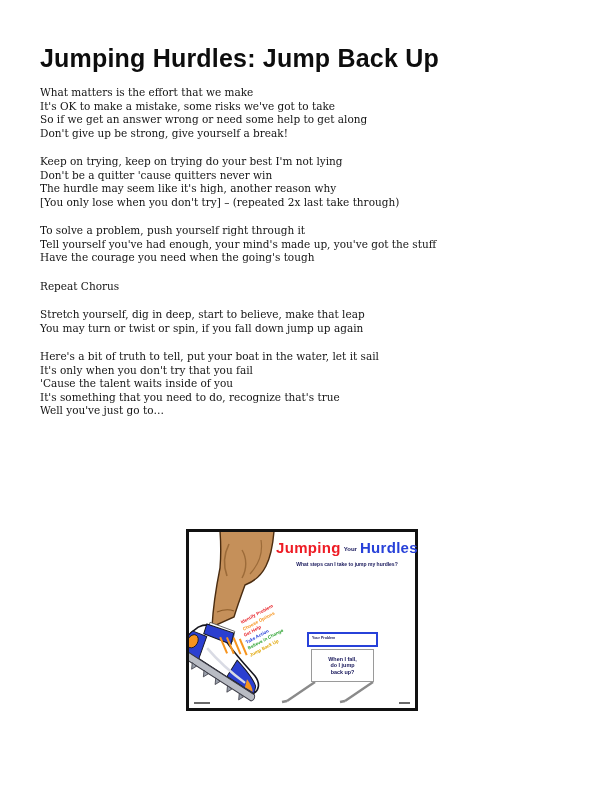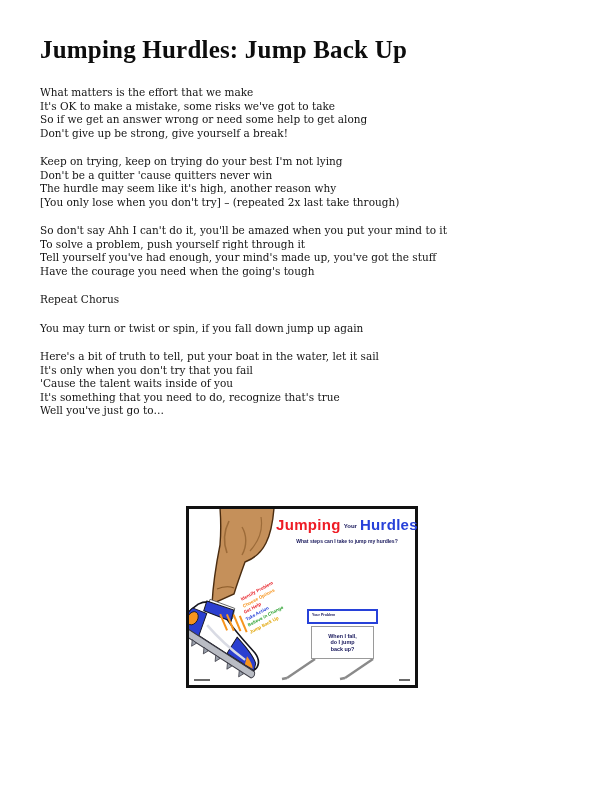--- a/index.html
+++ b/index.html
@@ -3,32 +3,32 @@
 <meta charset="utf-8">
 <style>
   * { margin:0; padding:0; box-sizing:border-box; }
   html,body { background:#888; }
   .page {
     position:relative; width:612px; height:792px; background:#ffffff;
     margin:0 auto; overflow:hidden;
     font-family:"DejaVu Serif", serif; color:#111;
   }
   .doc-title {
-    position:absolute; left:40px; top:36px;
-    font-family:Liberation Serif, serif; font-weight:bold;
+    position:absolute; left:40px; top:44px;
+    font-family:Liberation Sans, sans-serif; font-weight:bold;
     font-size:25px; letter-spacing:0.2px; color:#0d0d0d; white-space:nowrap;
   }
   .lyrics { position:absolute; left:40px; top:86px; width:540px;
     font-size:10.5px; line-height:13.5px; color:#141414; }
   .stanza { margin-bottom:15px; }
   .line { white-space:nowrap; }
 
   
   .poster {
-    position:absolute; left:186px; top:506px; width:232px; height:182px;
+    position:absolute; left:186px; top:529px; width:232px; height:182px;
     background:#ffffff; border:3px solid #111;
     font-family:"Liberation Sans", sans-serif;
   }
   .poster svg.art { position:absolute; left:0; top:0; width:226px; height:176px; z-index:1; }
   .poster-title {
     position:absolute; left:90px; top:7px; width:136px; z-index:2;
     display:flex; align-items:center; justify-content:center; gap:3px;
     font-weight:bold; white-space:nowrap;
   }
   .poster-title .big { font-size:15px; letter-spacing:0.3px; }
@@ -72,29 +72,29 @@
       <div class="line">So if we get an answer wrong or need some help to get along</div>
       <div class="line">Don't give up be strong, give yourself a break!</div>
     </div>
     <div class="stanza">
       <div class="line">Keep on trying, keep on trying do your best I'm not lying</div>
       <div class="line">Don't be a quitter 'cause quitters never win</div>
       <div class="line">The hurdle may seem like it's high, another reason why</div>
       <div class="line">[You only lose when you don't try] – (repeated 2x last take through)</div>
     </div>
     <div class="stanza">
-      <div class="line">So don't say Ahh I can't do it, you'll be amazed when you put your mind to it</div>
       <div class="line">To solve a problem, push yourself right through it</div>
       <div class="line">Tell yourself you've had enough, your mind's made up, you've got the stuff</div>
       <div class="line">Have the courage you need when the going's tough</div>
     </div>
     <div class="stanza">
       <div class="line">Repeat Chorus</div>
     </div>
     <div class="stanza">
+      <div class="line">Stretch yourself, dig in deep, start to believe, make that leap</div>
       <div class="line">You may turn or twist or spin, if you fall down jump up again</div>
     </div>
     <div class="stanza">
       <div class="line">Here's a bit of truth to tell, put your boat in the water, let it sail</div>
       <div class="line">It's only when you don't try that you fail</div>
       <div class="line">'Cause the talent waits inside of you</div>
       <div class="line">It's something that you need to do, recognize that's true</div>
       <div class="line">Well you've just go to…</div>
     </div>
   </div>

